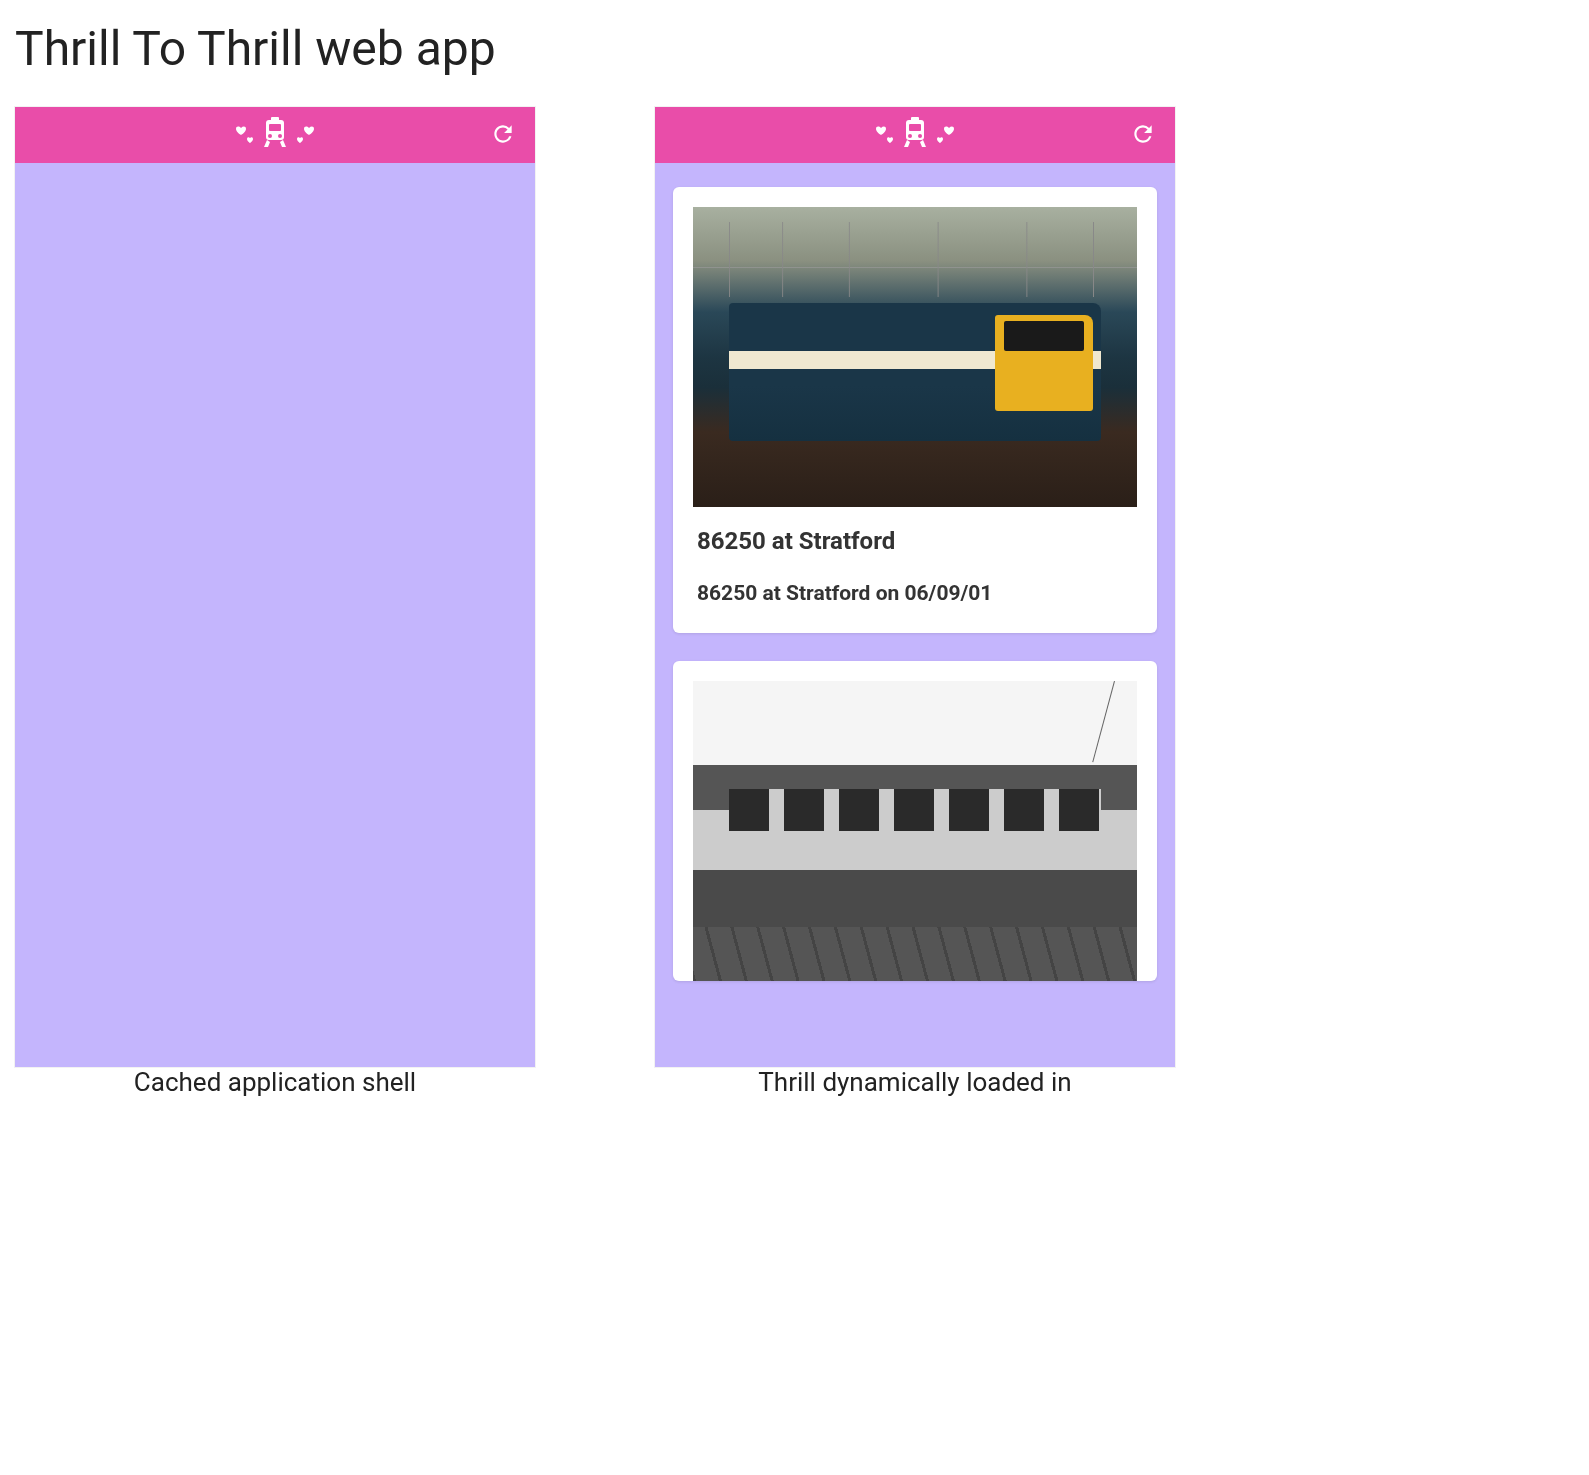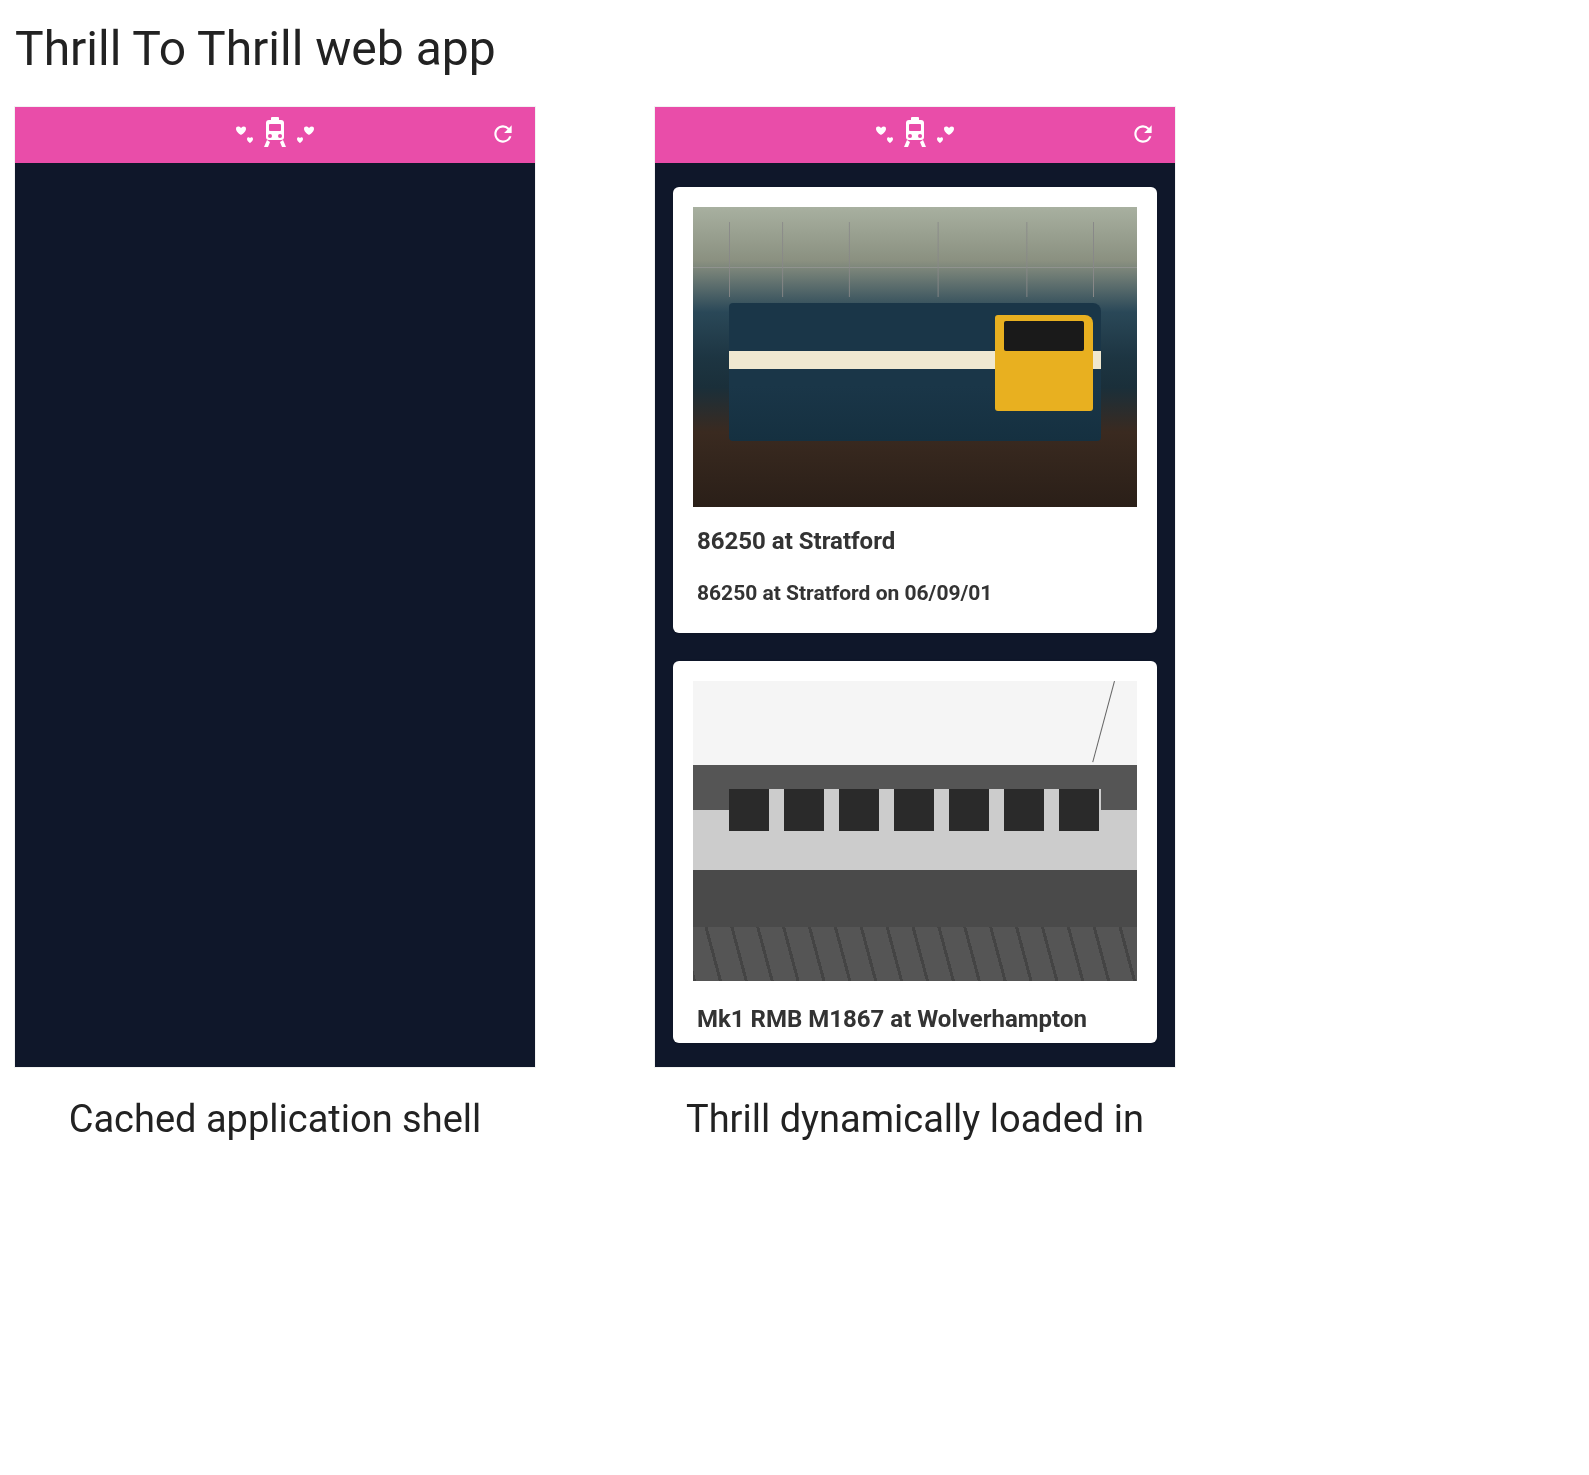--- a/index.html
+++ b/index.html
@@ -26,21 +26,21 @@
       padding-left: 5px;
     }
     .phone-panel {
       width: 520px;
       display: flex;
       flex-direction: column;
     }
     .phone-frame {
       width: 100%;
       height: 960px;
-      background: #0f172a;
+      background: #c4b5fd;
       display: flex;
       flex-direction: column;
       overflow: hidden;
       box-shadow: 0 0 0 1px rgba(0,0,0,0.05);
     }
     .app-header {
       height: 56px;
       background: #e94da9;
       display: flex;
       align-items: center;
@@ -109,24 +109,23 @@
       color: #333;
       font-weight: 700;
     }
     .card-title-only {
       padding: 24px 24px 10px 24px;
     }
     .card-title-only .card-title {
       margin-bottom: 0;
     }
     .caption {
-      font-size: 38px;
+      font-size: 26px;
       color: #222;
       text-align: center;
-      margin-top: 30px;
       font-weight: 400;
     }
     
     .train-img-1 {
       background: linear-gradient(180deg, #a8b0a0 0%, #8a9080 18%, #2a4858 35%, #1d3542 50%, #1a2f3a 60%, #3a2a20 75%, #2a1f18 100%);
       position: relative;
       overflow: hidden;
     }
     .train-body-1 {
       position: absolute;
@@ -323,23 +322,20 @@
         </div>
 
         <div class="card">
           <div class="card-image train-img-2">
             <div class="coach-sky"></div>
             <div class="coach-wire"></div>
             <div class="coach-body"></div>
             <div class="coach-windows"></div>
             <div class="rails"></div>
           </div>
-          <div class="card-title-only">
-            <div class="card-title">Mk1 RMB M1867 at Wolverhampton</div>
-          </div>
         </div>
 
       </div>
     </div>
     <div class="caption">Thrill dynamically loaded in</div>
   </div>
 
 </div>
 
 </body></html>

